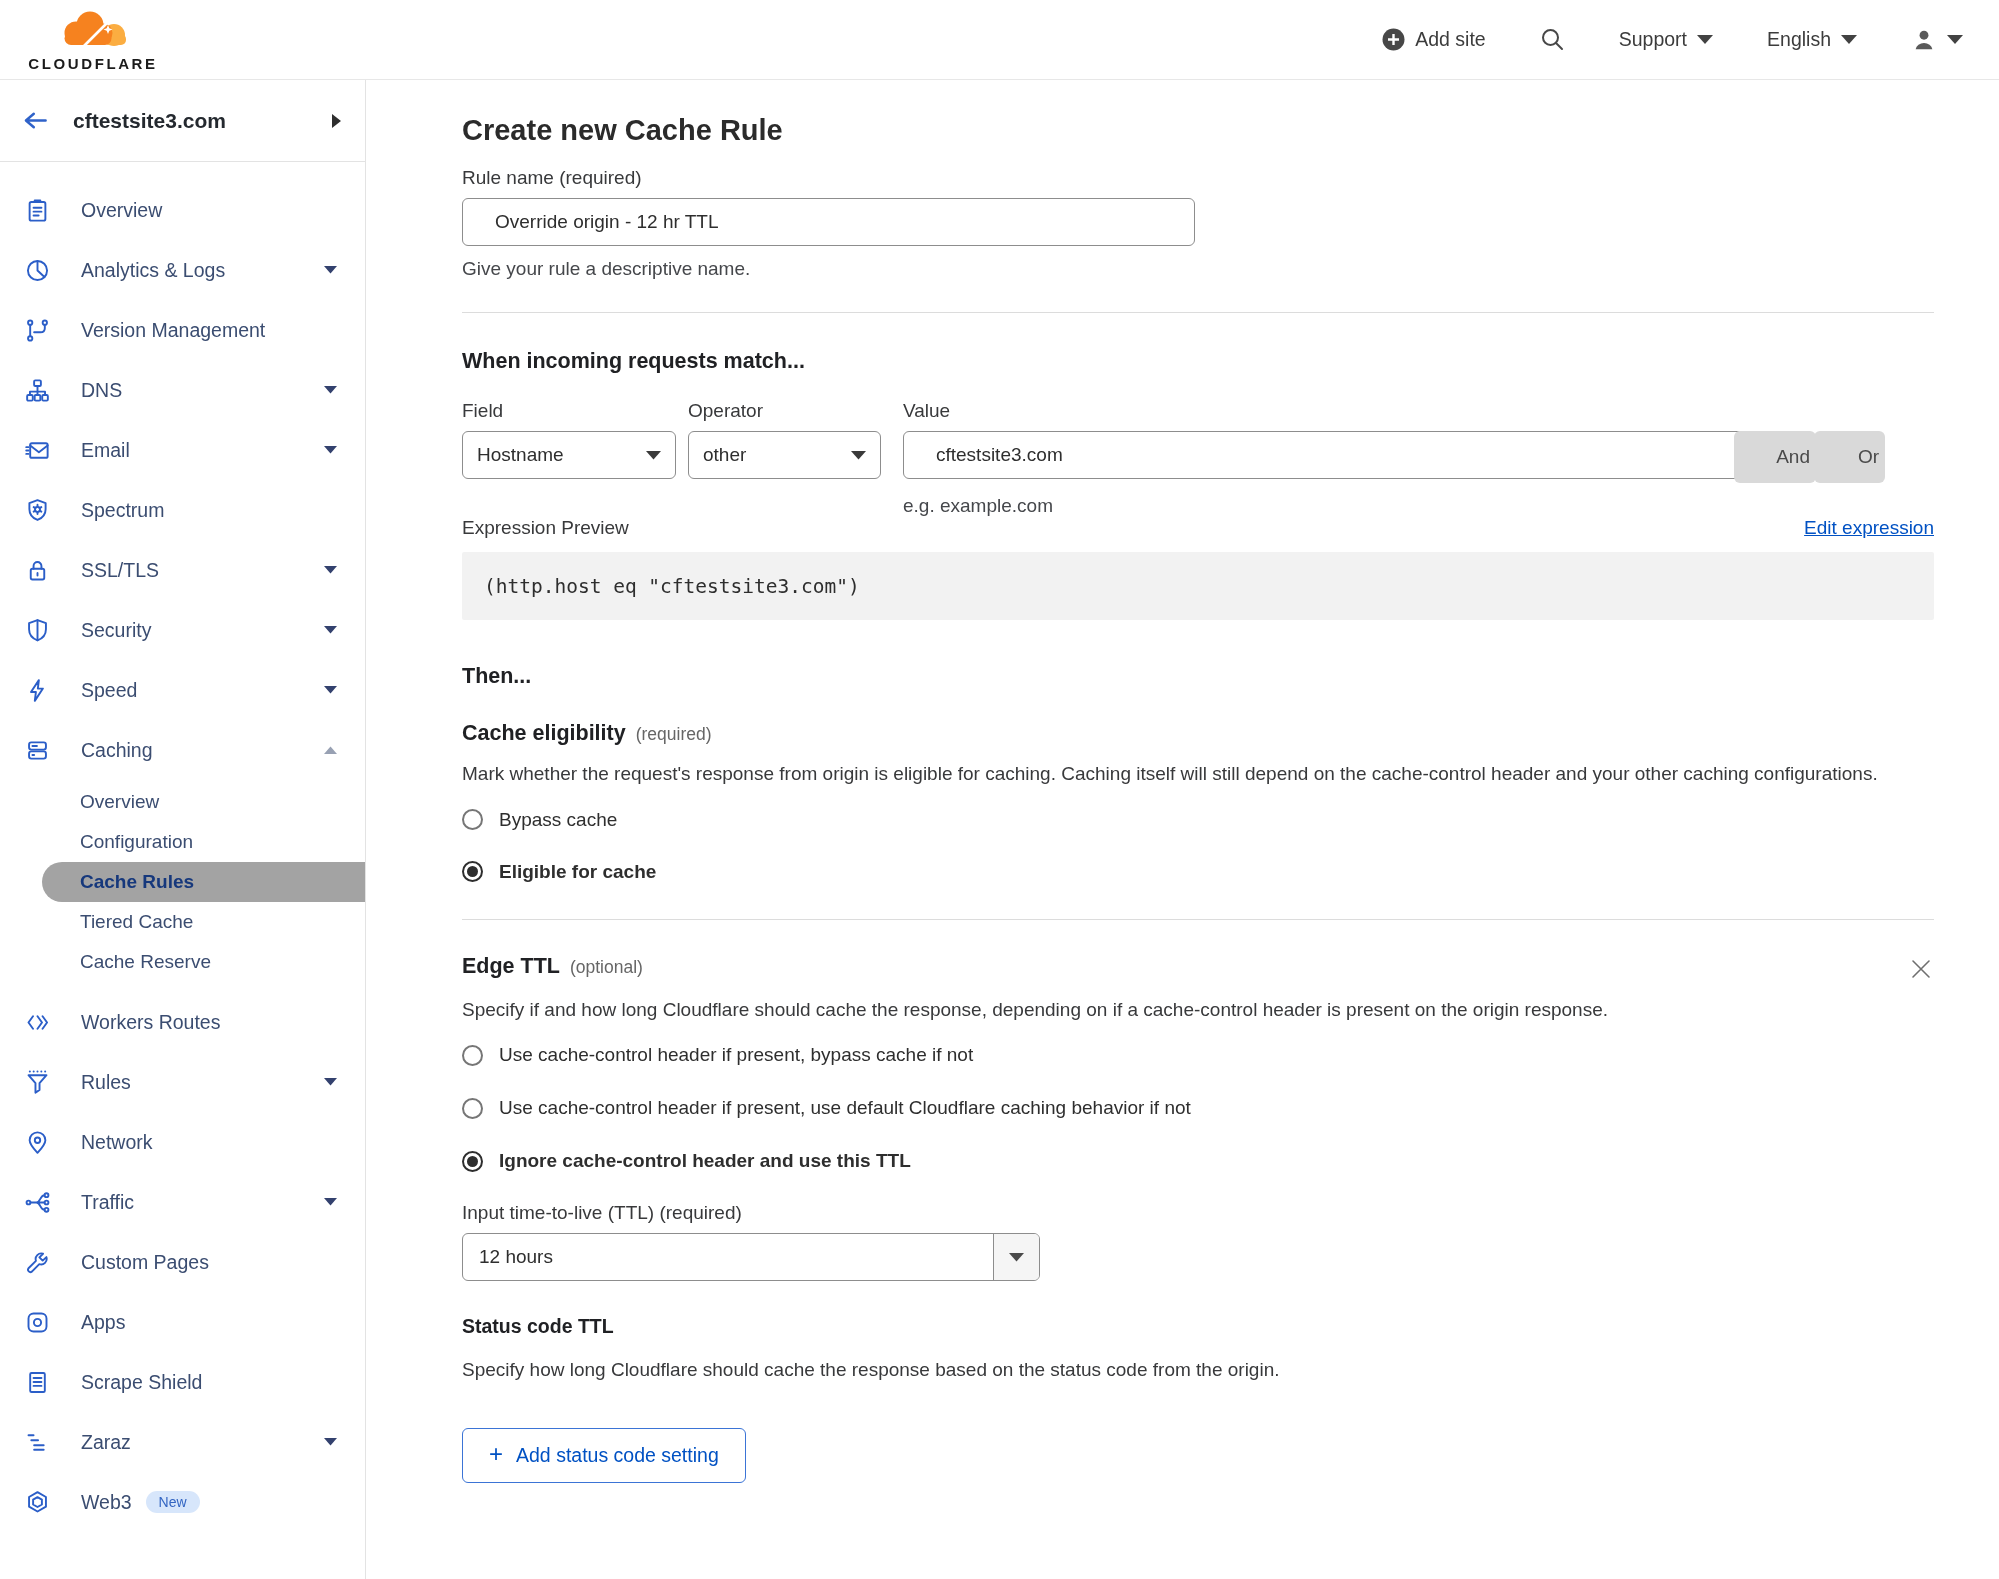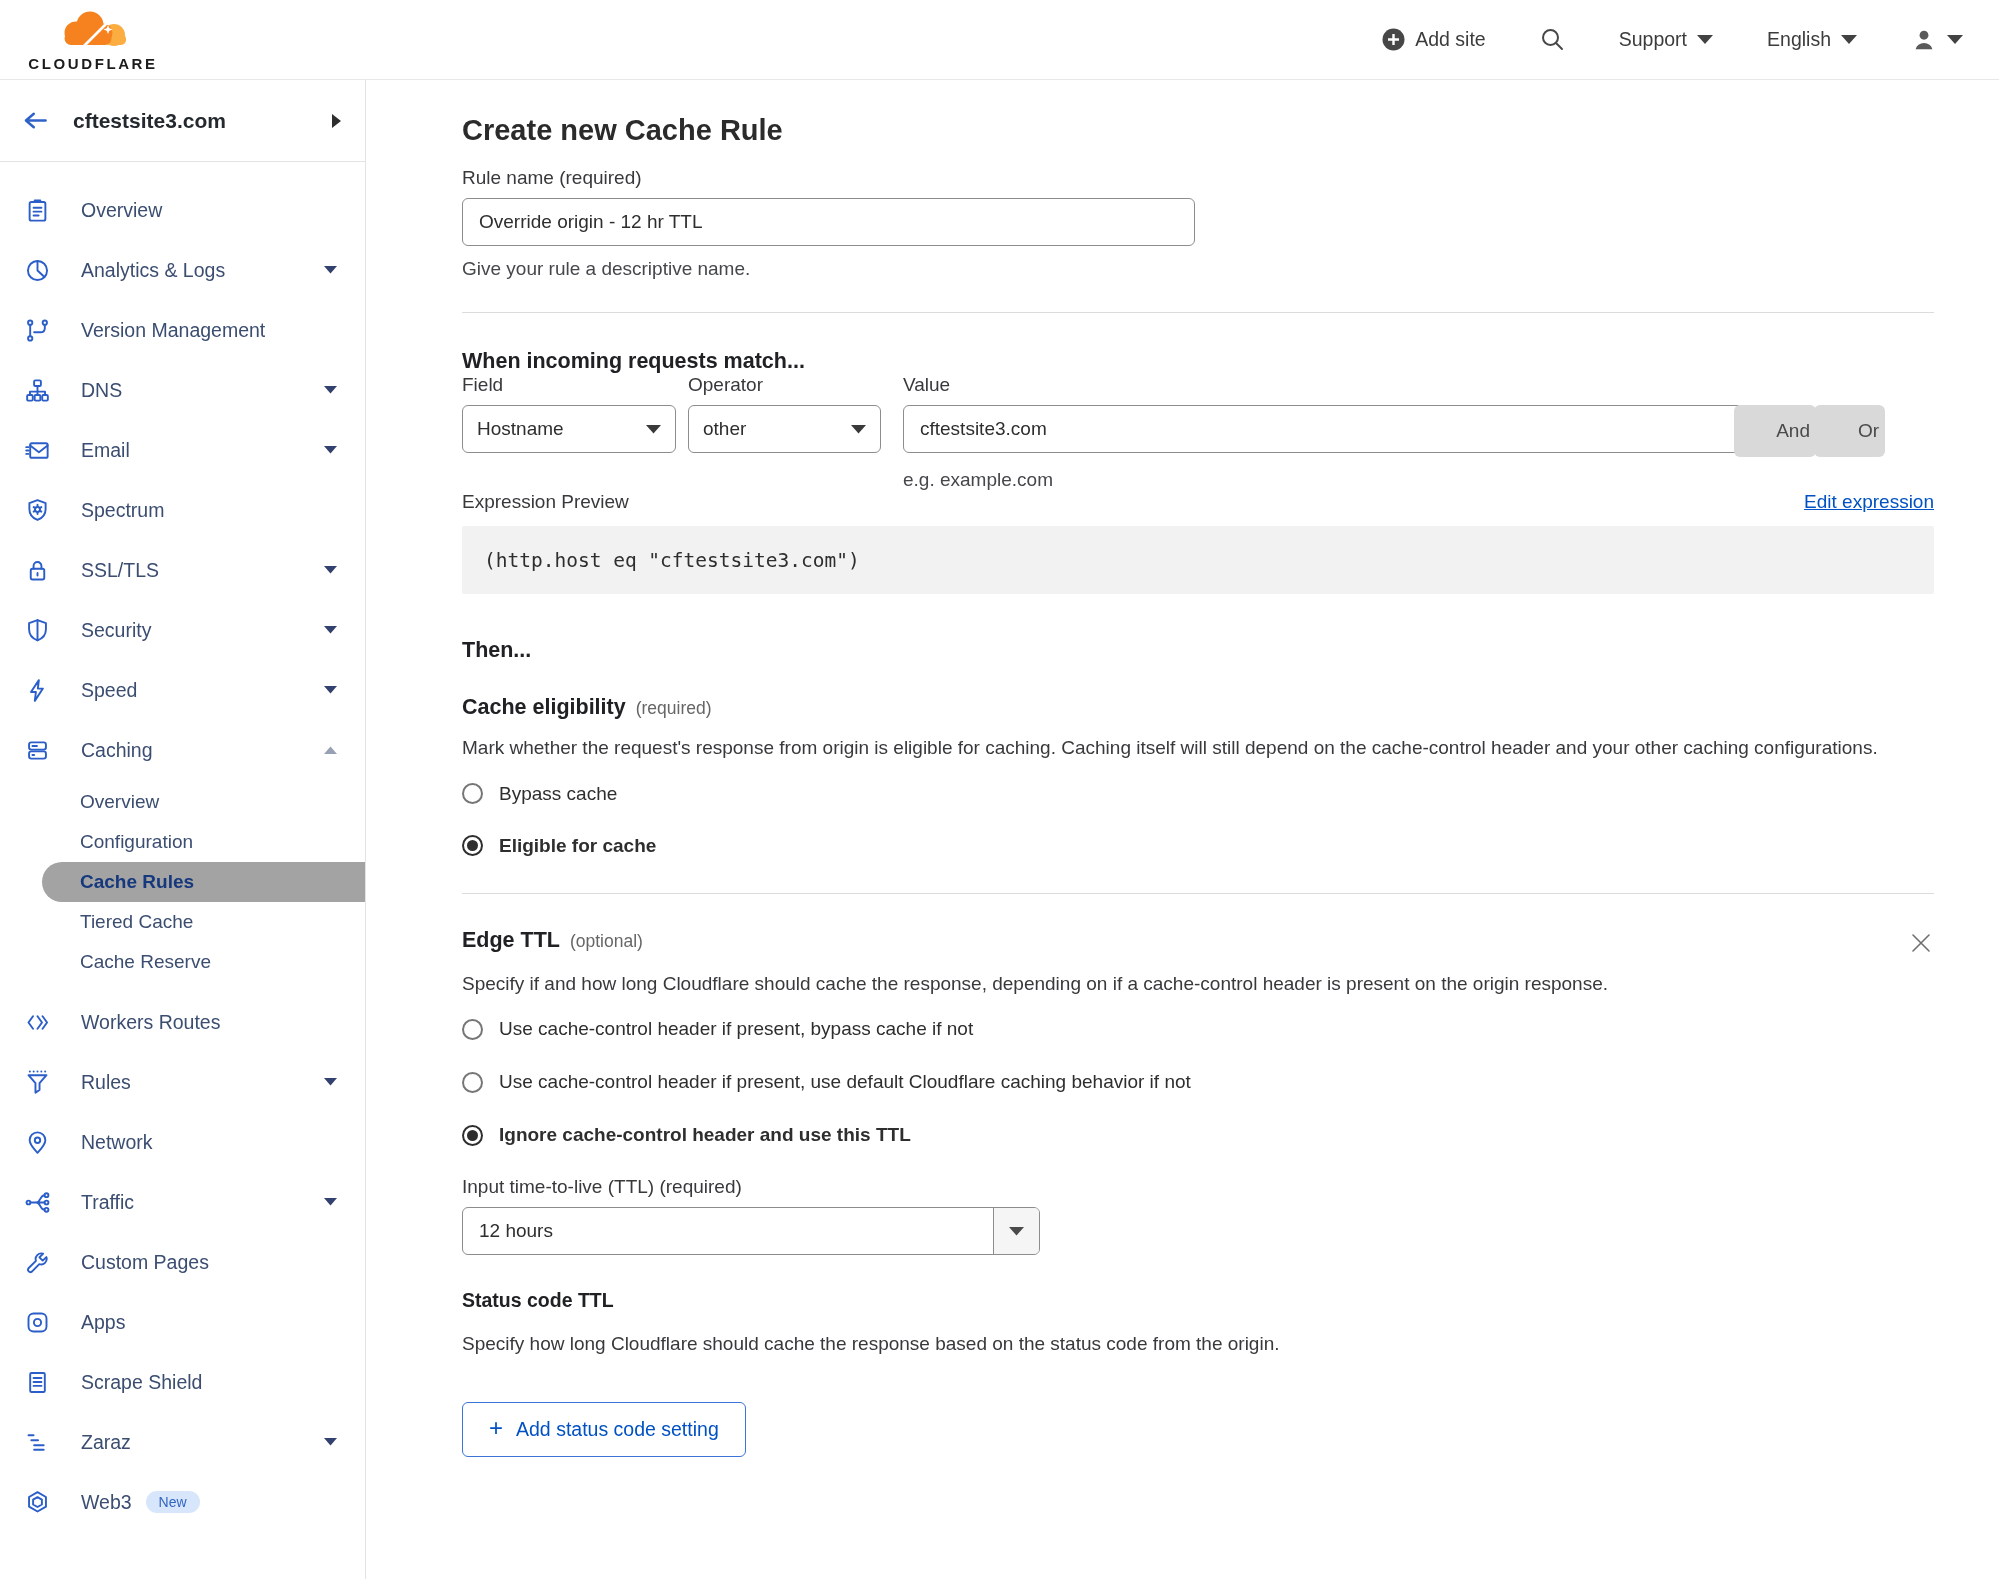--- a/index.html
+++ b/index.html
@@ -37,26 +37,26 @@
   .badge{margin-left:14px;background:#d7e6fb;color:#3365c2;font-size:14px;padding:3px 13px;
          border-radius:12px;}
 
   
   .main{position:absolute;top:80px;left:366px;right:0;bottom:0;overflow:hidden;
         padding:34px 65px 0 96px;}
   h1{font-size:29px;font-weight:700;color:#2b2b2b;margin:0 0 20px 0;}
   .field-label{font-size:19px;color:#38393b;margin-bottom:9px;}
   .text-input{width:733px;height:48px;border:1px solid #8d8d8d;border-radius:6px;
               font-family:"Liberation Sans",sans-serif;font-size:19px;color:#2e2e2e;
-              padding:0 16px;outline:none;background:#fff;}
+              padding:0 32px;outline:none;background:#fff;}
   .help{font-size:19px;color:#45474b;margin-top:12px;}
   .divider{border:none;border-top:1px solid #dcdcdc;margin:32px 0 0 0;}
   h2{font-size:21.5px;font-weight:700;color:#202124;margin:36px 0 0 0;}
   .match-grid{display:grid;grid-template-columns:214px 205px 840px 82px 71px;
-              column-gap:0;}
+              column-gap:0;margin-top:26px;}
   .match-grid .c2{margin-left:12px;} .match-grid .c3{margin-left:22px;}
   .match-grid .c4{margin-left:13px;} .match-grid .c5{margin-left:11px;}
   .col-label{font-size:19px;color:#38393b;margin-bottom:9px;}
   .select{height:48px;border:1px solid #8d8d8d;border-radius:6px;background:#fff;
           display:flex;align-items:center;padding:0 14px;font-size:19px;color:#2e2e2e;cursor:pointer;}
   .select .sel-caret{margin-left:auto;display:inline-flex;color:#3a3a3a;}
   .gray-btn{height:52px;border:none;border-radius:6px;background:#d9d9d9;color:#4a4a4a;
             font-size:19px;font-family:"Liberation Sans",sans-serif;width:100%;cursor:pointer;align-self:end;text-align:right;}
   .expr-row{display:flex;justify-content:space-between;align-items:flex-end;gap:39px;}
   .link{font-size:19px;color:#0051c3;text-decoration:underline;cursor:pointer;}

